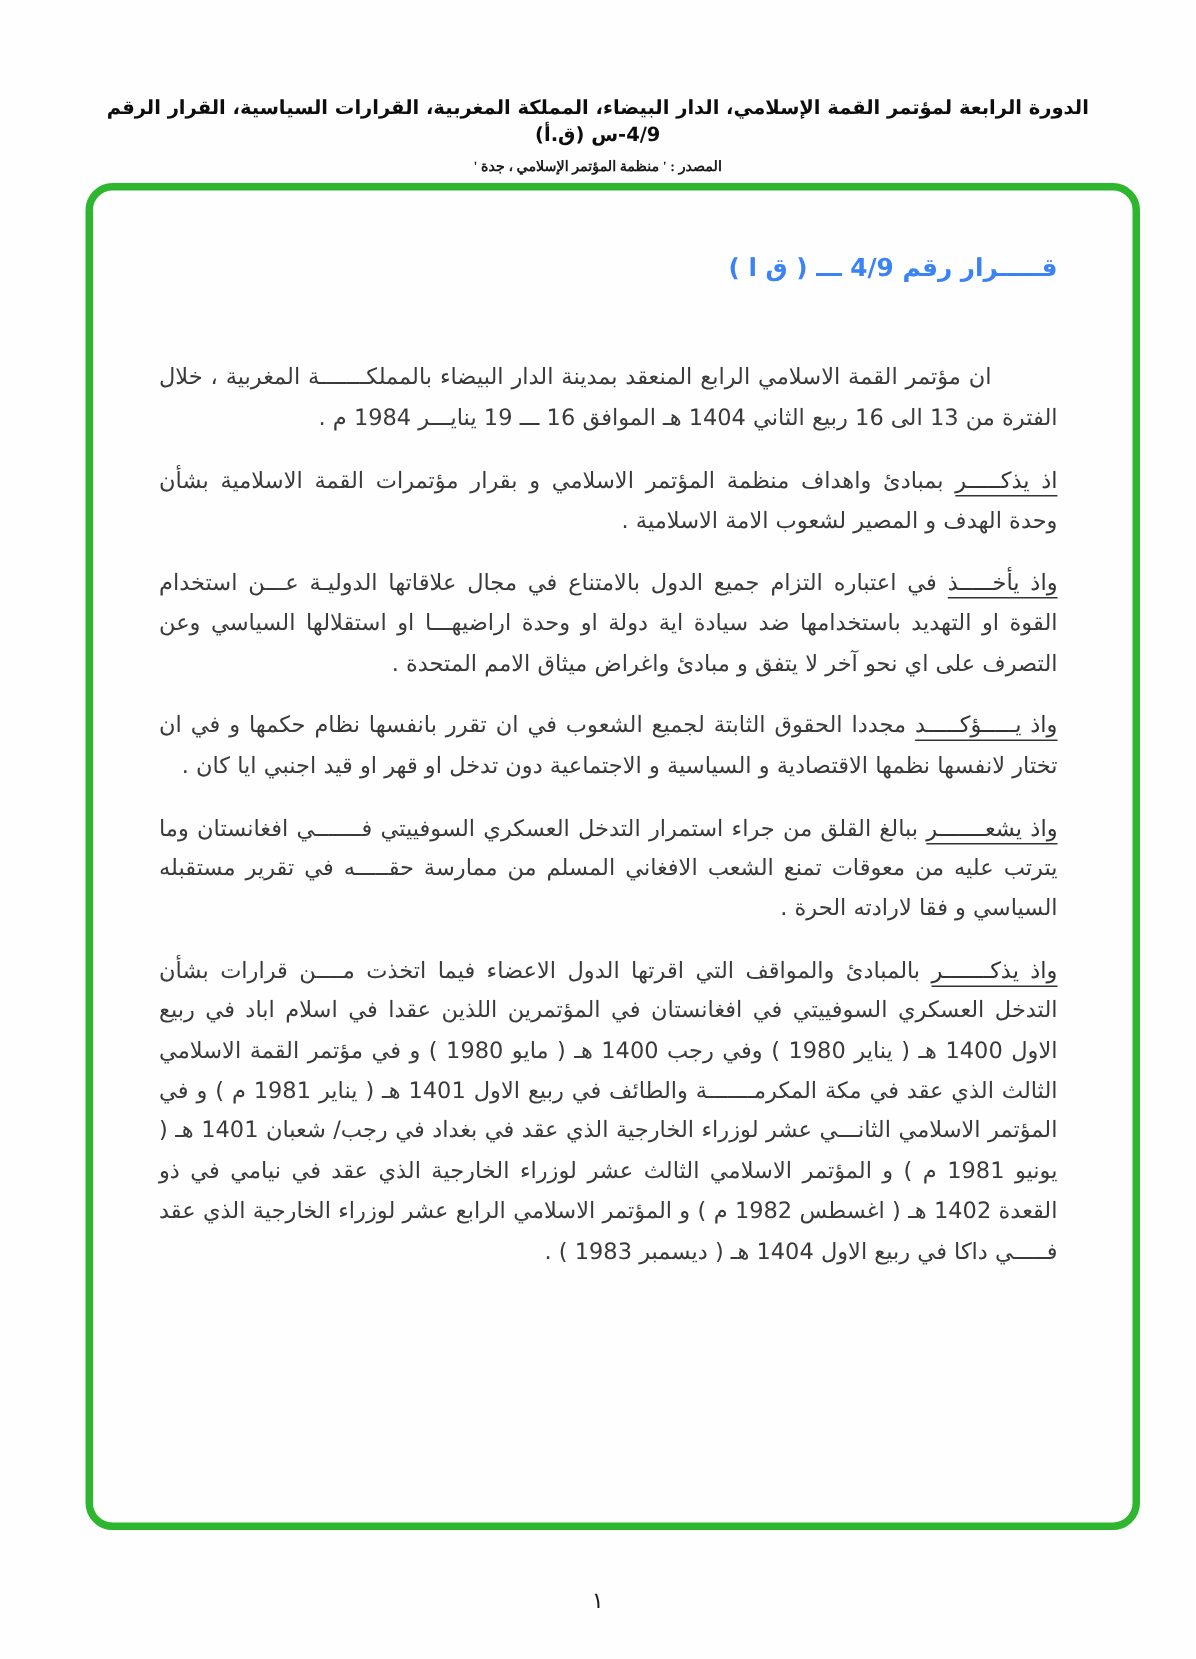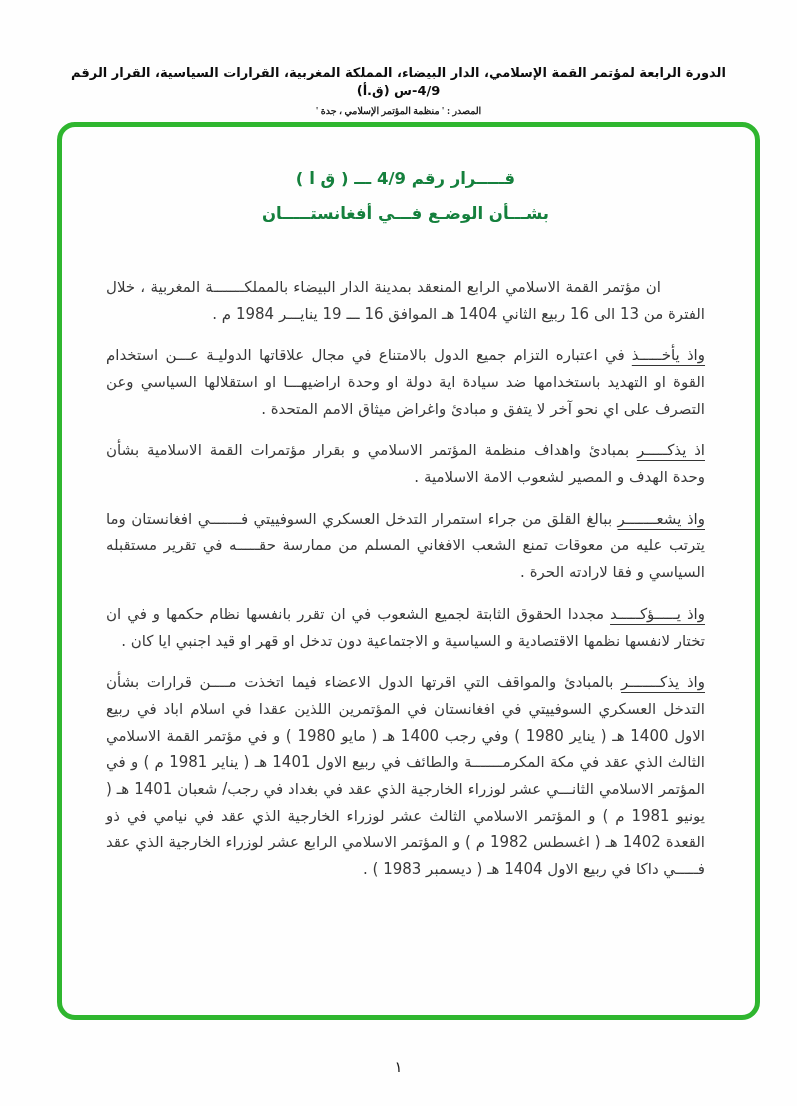--- a/index.html
+++ b/index.html
@@ -33,24 +33,23 @@
   .green-box {
     position: absolute;
     top: 122px; left: 57px;
     width: 703px; height: 898px;
     border: 5px solid #2fb62f;
     border-radius: 18px;
     padding: 34px 50px 18px 44px;
     overflow: hidden;
   }
   .title {
-    text-align: center;
     font-size: 16.5px;
     font-weight: bold;
-    color: #15803d;
+    color: #3b82f6;
     line-height: 2.15;
     margin-bottom: 42px;
     letter-spacing: 1px;
   }
   .doc-body {
     font-size: 15px;
     line-height: 1.78;
     text-align: justify;
     color: #3a3a3a;
   }
@@ -76,43 +75,42 @@
 
   <div class="header">
     <div class="header-line">الدورة الرابعة لمؤتمر القمة الإسلامي، الدار البيضاء، المملكة المغربية، القرارات السياسية، القرار الرقم 4/9-س (ق.أ)</div>
     <div class="source-line">المصدر :  ' منظمة المؤتمر الإسلامي ، جدة '</div>
   </div>
 
   <div class="green-box">
 
     <div class="title">
       <div>قـــــرار رقم 4/9 ـــ ( ق ا )</div>
-      <div>بشـــأن الوضـع فـــي أفغانستـــــان</div>
     </div>
 
     <div class="doc-body">
 
       <p class="para indent">
         <span>ان مؤتمر القمة الاسلامي الرابع المنعقد بمدينة الدار البيضاء بالمملكـــــــة المغربية ، خلال الفترة من 13 الى 16 ربيع الثاني 1404 هـ الموافق 16 ـــ 19 ينايـــر 1984 م .</span>
       </p>
 
       <p class="para">
+        <span class="lead">اذ يذكـــــر</span><span> بمبادئ واهداف منظمة المؤتمر الاسلامي و بقرار مؤتمرات القمة الاسلامية بشأن وحدة الهدف و المصير لشعوب الامة الاسلامية .</span>
+      </p>
+
+      <p class="para">
         <span class="lead">واذ يأخـــــذ</span><span> في اعتباره التزام جميع الدول بالامتناع في مجال علاقاتها الدوليـة عـــن استخدام القوة او التهديد باستخدامها ضد سيادة اية دولة او وحدة اراضيهـــا او استقلالها السياسي وعن التصرف على اي نحو آخر لا يتفق و مبادئ واغراض ميثاق الامم المتحدة .</span>
       </p>
 
       <p class="para">
-        <span class="lead">اذ يذكـــــر</span><span> بمبادئ واهداف منظمة المؤتمر الاسلامي و بقرار مؤتمرات القمة الاسلامية بشأن وحدة الهدف و المصير لشعوب الامة الاسلامية .</span>
+        <span class="lead">واذ يـــــؤكـــــد</span><span> مجددا الحقوق الثابتة لجميع الشعوب في ان تقرر بانفسها نظام حكمها و في ان تختار لانفسها نظمها الاقتصادية و السياسية و الاجتماعية دون تدخل او قهر او قيد اجنبي ايا كان .</span>
       </p>
 
       <p class="para">
         <span class="lead">واذ يشعـــــــر</span><span> ببالغ القلق من جراء استمرار التدخل العسكري السوفييتي فـــــــي افغانستان وما يترتب عليه من معوقات تمنع الشعب الافغاني المسلم من ممارسة حقـــــه في تقرير مستقبله السياسي و فقا لارادته الحرة .</span>
-      </p>
-
-      <p class="para">
-        <span class="lead">واذ يـــــؤكـــــد</span><span> مجددا الحقوق الثابتة لجميع الشعوب في ان تقرر بانفسها نظام حكمها و في ان تختار لانفسها نظمها الاقتصادية و السياسية و الاجتماعية دون تدخل او قهر او قيد اجنبي ايا كان .</span>
       </p>
 
       <p class="para">
         <span class="lead">واذ يذكـــــــر</span><span> بالمبادئ والمواقف التي اقرتها الدول الاعضاء فيما اتخذت مــــن قرارات بشأن التدخل العسكري السوفييتي في افغانستان في المؤتمرين اللذين عقدا في اسلام اباد في ربيع الاول 1400 هـ ( يناير 1980 ) وفي رجب 1400 هـ ( مايو 1980 ) و في مؤتمر القمة الاسلامي الثالث الذي عقد في مكة المكرمـــــــة والطائف في ربيع الاول 1401 هـ ( يناير 1981 م ) و في المؤتمر الاسلامي الثانـــي عشر لوزراء الخارجية الذي عقد في بغداد في رجب/ شعبان 1401 هـ ( يونيو 1981 م ) و المؤتمر الاسلامي الثالث عشر لوزراء الخارجية الذي عقد في نيامي في ذو القعدة 1402 هـ ( اغسطس 1982 م ) و المؤتمر الاسلامي الرابع عشر لوزراء الخارجية الذي عقد فـــــي داكا في ربيع الاول 1404 هـ ( ديسمبر 1983 ) .</span>
       </p>
 
     </div>
   </div>
 
   <div class="page-number">١</div>

